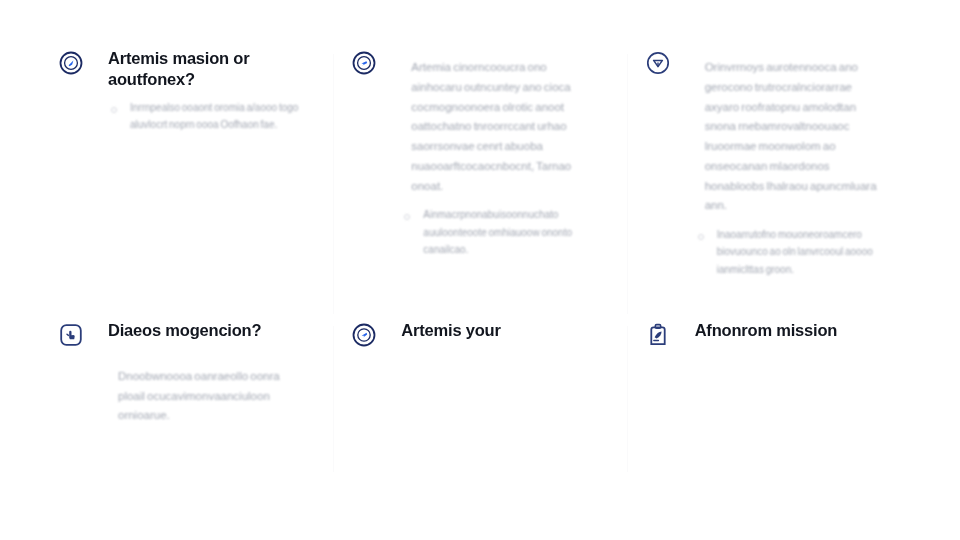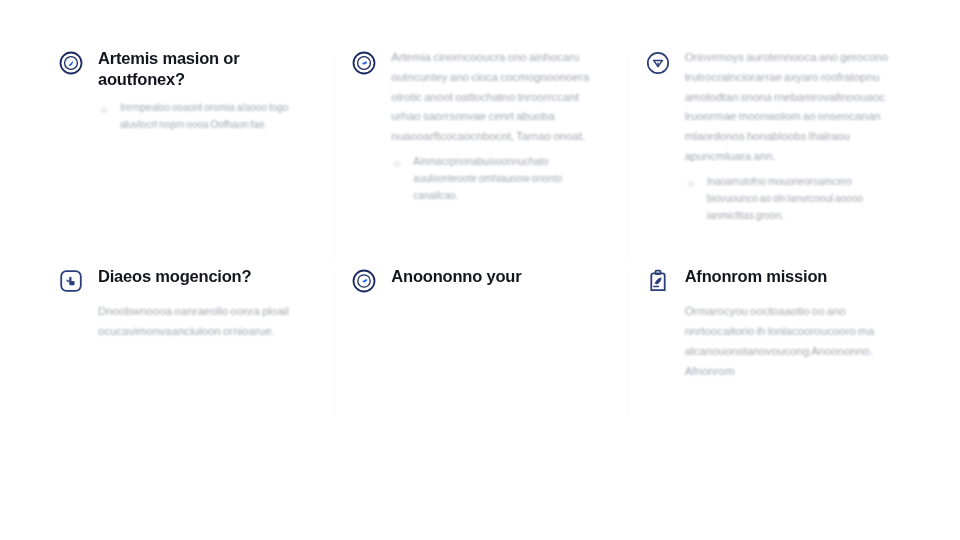--- a/index.html
+++ b/index.html
@@ -37,21 +37,21 @@
     left: 0;
     top: 6px;
     bottom: 6px;
     width: 1px;
     background: #fafafb;
   }
 
   .faq-card {
     display: flex;
     align-items: flex-start;
-    gap: 14px;
+    gap: 24px;
     margin-bottom: 42px;
   }
 
   .card-icon {
     flex: 0 0 auto;
     width: 26px;
     height: 26px;
     margin-top: 2px;
     display: flex;
     align-items: center;
@@ -71,21 +71,21 @@
     color: #12161f;
     letter-spacing: -0.2px;
     margin: 0 0 9px 0;
   }
 
   
   .card-text {
     font-size: 11.5px;
     line-height: 1.72;
     color: #8d93a1;
-    margin: 0;
+    margin: 10px;
     filter: blur(0.9px);
     opacity: 0.82;
     word-spacing: -1px;
   }
 
   .card-list {
     list-style: none;
     margin: 6px 0 0 0;
     padding: 0;
   }
@@ -105,21 +105,21 @@
     left: 3px;
     top: 8px;
     width: 4px;
     height: 4px;
     border-radius: 50%;
     border: 1px solid #c9ccd4;
     background: transparent;
     filter: none;
   }
 
-  .row2 .card-title { margin-bottom: 15px; }
+  .row2 .card-title { margin-bottom: 26px; }
 </style>
 </head>
 <body>
 
 <div id="faq-grid">
 
   <div class="faq-col">
     <div class="faq-card">
       <span class="card-icon">
         <svg width="26" height="26" viewBox="0 0 26 26">
@@ -192,35 +192,34 @@
   <div class="faq-col div-left row2">
     <div class="faq-card">
       <span class="card-icon">
         <svg width="26" height="26" viewBox="0 0 26 26">
           <circle cx="13" cy="13" r="10.5" fill="none" stroke="#1b2a63" stroke-width="1.8"></circle>
           <circle cx="13" cy="13" r="6.2" fill="none" stroke="#1b2a63" stroke-width="1.3"></circle>
           <path d="M15.6 10.8 L10.6 13.8 L13.4 13.8 L12.2 15.6 L16.1 12.6 Z" fill="#2563eb"></path>
         </svg>
       </span>
       <div class="card-body">
-        <h3 class="card-title">Anoononno your</h3>
+        <h3 class="card-title">Artemis your</h3>
       </div>
     </div>
   </div>
 
   <div class="faq-col div-left row2">
     <div class="faq-card">
       <span class="card-icon">
         <svg width="26" height="26" viewBox="0 0 26 26">
           <path d="M6.3 7.6 a2.3 2.3 0 0 1 2.3-2.3 L17.4 5.3 a2.3 2.3 0 0 1 2.3 2.3 L19.7 22.2 L6.3 22.2 Z" fill="none" stroke="#2b3d7a" stroke-width="1.8"></path>
           <rect x="10.3" y="2.6" width="5.4" height="3.6" rx="1.3" fill="none" stroke="#2b3d7a" stroke-width="1.6"></rect>
           <path d="M9.6 15.2 C11.2 11.6 14.0 9.6 16.6 9.4 C16.6 12.0 14.8 14.9 11.5 16.6 Z" fill="#2b3d7a"></path>
           <line x1="8.9" y1="18.6" x2="13.4" y2="18.6" stroke="#2b3d7a" stroke-width="1.5" stroke-linecap="round"></line>
         </svg>
       </span>
       <div class="card-body">
         <h3 class="card-title">Afnonrom mission</h3>
-        <p class="card-text">Ormarocyou ooctoaaotio oo ano nnrtoocaitorio ih lonlacooroucooro ma alcanouonstanovoucong Anoononno. Afnonrom</p>
       </div>
     </div>
   </div>
 
 </div>
 
 </body></html>

